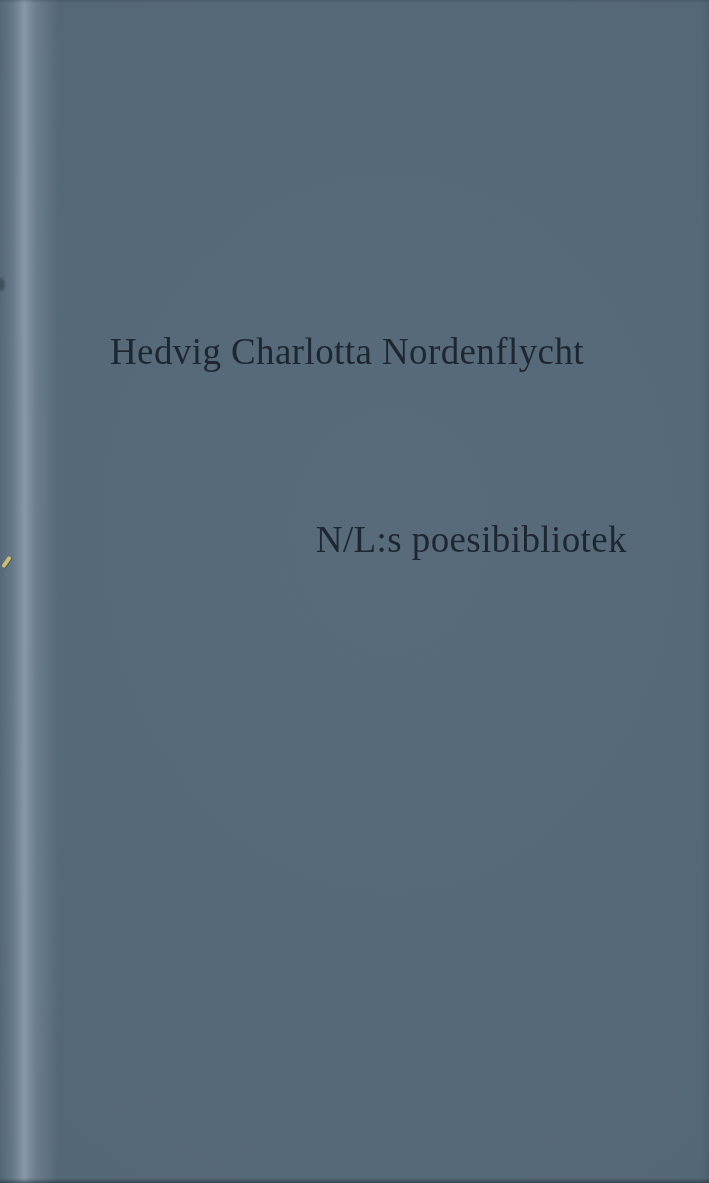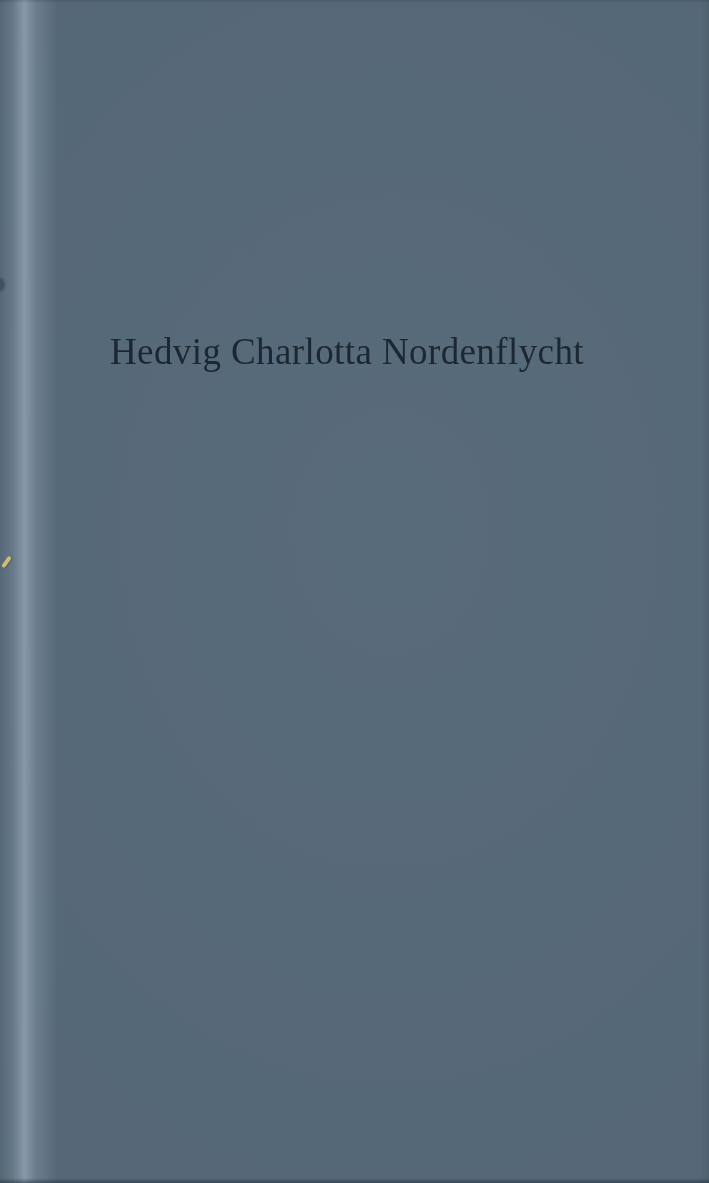--- a/index.html
+++ b/index.html
@@ -92,14 +92,15 @@
 <div class="cover">
   <div class="spine-highlight"></div>
   <div class="top-edge"></div>
   <div class="right-edge"></div>
   <div class="bottom-edge"></div>
   <div class="smudge"></div>
   <div class="fleck"></div>
 
   <div class="cover-text">
     <div class="line author">Hedvig Charlotta Nordenflycht</div>
+    <div class="line series">N/L:s poesibibliotek</div>
   </div>
 </div>
 
 </body></html>

